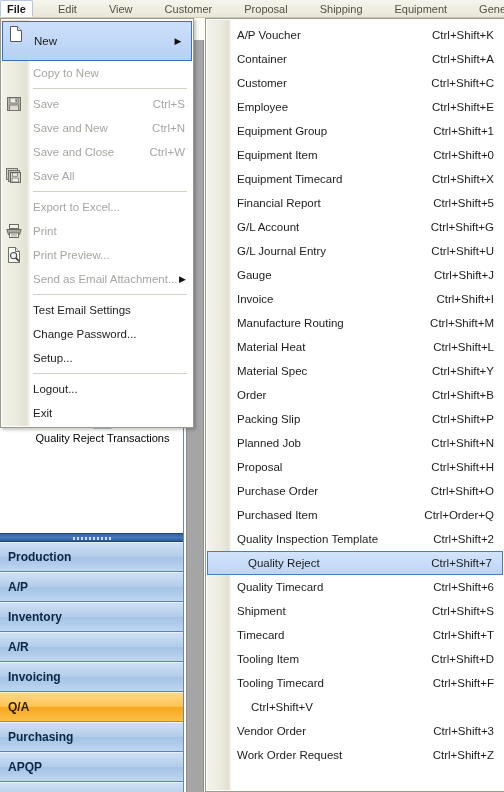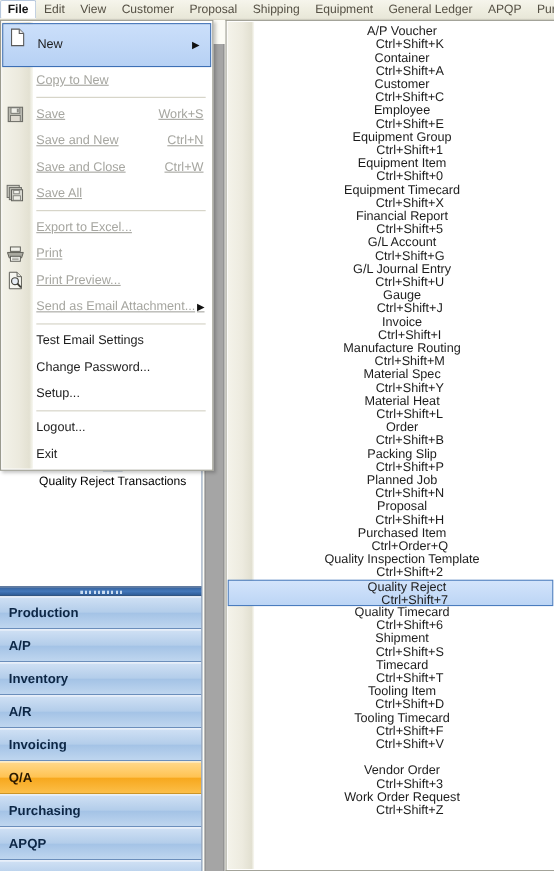--- a/index.html
+++ b/index.html
@@ -25,20 +25,21 @@
   .menubar {
     position: absolute;
     left: 0; top: 0;
     width: 504px;
     height: 18px;
     background: linear-gradient(to bottom, #f6f5ec 0%, #efeee1 50%, #e8e7d8 100%);
     border-bottom: 1px solid #cfcdb8;
     display: flex;
     align-items: center;
     box-sizing: border-box;
+    gap: 18px;
   }
   .menubar-item {
     font-size: 11px;
     color: #555044;
     padding: 1px 7px 2px 7px;
     height: 17px;
     line-height: 16px;
     white-space: nowrap;
     box-sizing: border-box;
   }
@@ -172,21 +173,21 @@
     height: 24px;
     display: flex;
     align-items: center;
     padding-left: 32px;
     padding-right: 8px;
     font-size: 11.5px;
     color: #1c1c1c;
     white-space: nowrap;
     z-index: 2;
   }
-  .mi.disabled { color: #a6a6a0; text-decoration: underline; }
+  .mi.disabled { color: #a6a6a0; }
   .mi.highlight {
     background: linear-gradient(to bottom, #cbdffa 0%, #b7d1f4 100%);
     border: 1px solid #3c6fb5;
     margin: 0 1px;
     padding-left: 31px;
     height: 40px;
     box-sizing: border-box;
   }
   .mi .label { flex: 1 1 auto; }
   .mi .accel {
@@ -229,21 +230,20 @@
     position: absolute;
     left: 1px; top: 1px; bottom: 1px;
     width: 24px;
     background: linear-gradient(to right, #f4f3ea 0%, #edebdf 55%, #e2e0d1 90%, #f9f9f3 100%);
   }
   .new-submenu .mi {
     height: 24px;
     padding-left: 31px;
     padding-right: 10px;
     font-size: 11.5px;
-    flex-direction: column;
   }
   .new-submenu .mi.highlight {
     background: linear-gradient(to bottom, #d3e4fb 0%, #bcd5f5 100%);
     border: 1px solid #4a7cbe;
     margin: 0 1px;
     padding-left: 40px;
     box-sizing: border-box;
   }
   .new-submenu .accel { color: #1c1c1c; }
 </style>
@@ -336,21 +336,21 @@
         </div>
         <div class="sep"></div>
         <div class="mi disabled">
           <span class="mi-icon"><svg width="18" height="18" viewBox="0 0 18 18">
               <rect x="2.5" y="2.5" width="13" height="13" fill="#b9b9b0" stroke="#6e6e68" stroke-width="1"></rect>
               <rect x="5" y="3" width="8" height="5" fill="#efefe8" stroke="#6e6e68" stroke-width="0.8"></rect>
               <rect x="10.3" y="3.8" width="1.8" height="3.4" fill="#8a8a84"></rect>
               <rect x="4.6" y="10" width="8.8" height="5.5" fill="#dedad0" stroke="#6e6e68" stroke-width="0.8"></rect>
             </svg></span>
           <span class="label">Save</span>
-          <span class="accel">Work+S</span>
+          <span class="accel">Ctrl+S</span>
         </div>
         <div class="mi disabled">
           <span class="label">Save and New</span>
           <span class="accel">Ctrl+N</span>
         </div>
         <div class="mi disabled">
           <span class="label">Save and Close</span>
           <span class="accel">Ctrl+W</span>
         </div>
         <div class="mi disabled">
@@ -459,42 +459,46 @@
         </div>
         <div class="mi">
           <span class="label">Invoice</span>
           <span class="accel">Ctrl+Shift+I</span>
         </div>
         <div class="mi">
           <span class="label">Manufacture Routing</span>
           <span class="accel">Ctrl+Shift+M</span>
         </div>
         <div class="mi">
+          <span class="label">Material Heat</span>
+          <span class="accel">Ctrl+Shift+L</span>
+        </div>
+        <div class="mi">
           <span class="label">Material Spec</span>
           <span class="accel">Ctrl+Shift+Y</span>
         </div>
         <div class="mi">
-          <span class="label">Material Heat</span>
-          <span class="accel">Ctrl+Shift+L</span>
-        </div>
-        <div class="mi">
           <span class="label">Order</span>
           <span class="accel">Ctrl+Shift+B</span>
         </div>
         <div class="mi">
           <span class="label">Packing Slip</span>
           <span class="accel">Ctrl+Shift+P</span>
         </div>
         <div class="mi">
           <span class="label">Planned Job</span>
           <span class="accel">Ctrl+Shift+N</span>
         </div>
         <div class="mi">
           <span class="label">Proposal</span>
           <span class="accel">Ctrl+Shift+H</span>
+        </div>
+        <div class="mi">
+          <span class="label">Purchase Order</span>
+          <span class="accel">Ctrl+Shift+O</span>
         </div>
         <div class="mi">
           <span class="label">Purchased Item</span>
           <span class="accel">Ctrl+Order+Q</span>
         </div>
         <div class="mi">
           <span class="label">Quality Inspection Template</span>
           <span class="accel">Ctrl+Shift+2</span>
         </div>
         <div class="mi highlight">

